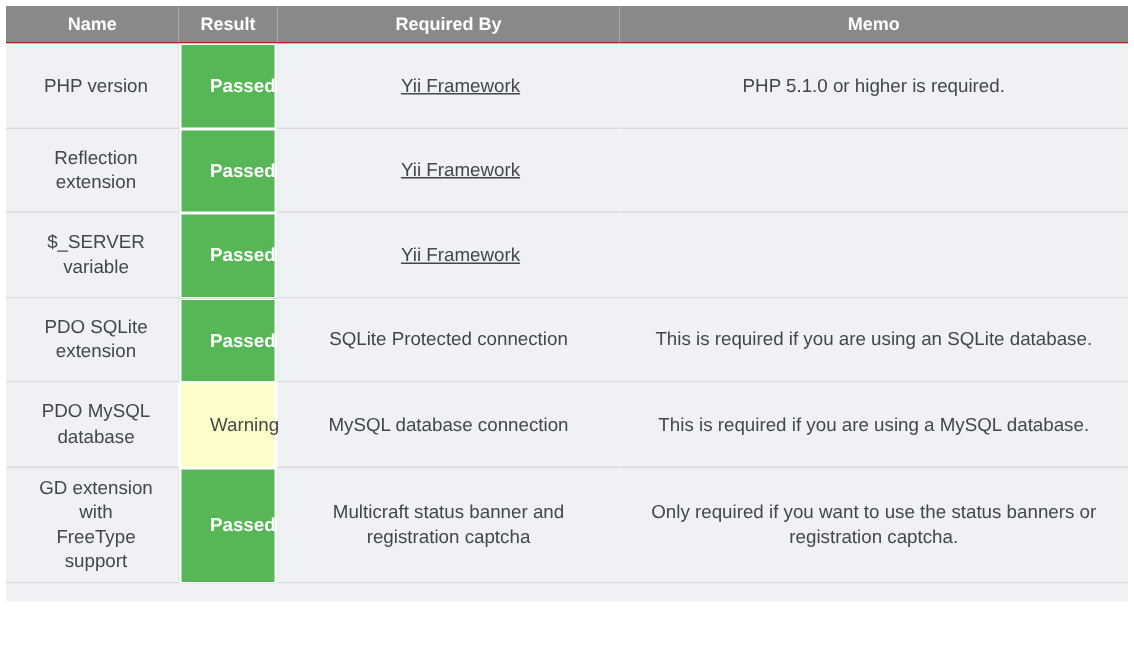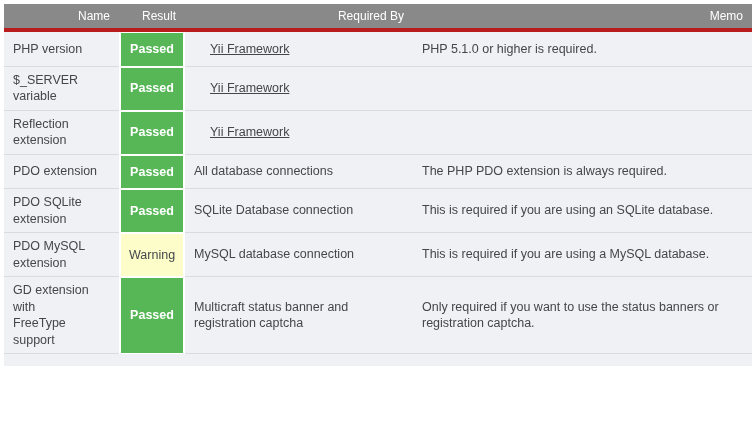--- a/index.html
+++ b/index.html
@@ -17,41 +17,42 @@
     table-layout: fixed;
   }
   col.c-name   { width: 115px; }
   col.c-result { width: 66px; }
   col.c-reqby  { width: 228px; }
   col.c-memo   { width: 339px; }
   th {
     background: #898989;
     color: #ffffff;
     font-size: 12px;
-    font-weight: normal;
-    text-align: right;
+    font-weight: bold;
+    text-align: center;
     padding: 5px 9px;
     line-height: 14px;
-    border-bottom: 4px solid #b91c1c;
+    border-bottom: 1px solid #b91c1c;
     white-space: nowrap;
     overflow: hidden;
   }
   td {
     background: #eff1f4;
     color: #43474b;
     font-size: 12.5px;
     line-height: 1.32;
     padding: 5px 9px;
     vertical-align: middle;
     border-bottom: 1px solid #d9dbde;
     white-space: pre-line;
+    text-align: center;
   }
   td.name-cell { padding-right: 4px; }
   td.result-cell {
-    padding: 8px;
+    padding: 19px;
     text-align: center;
     border: 1px solid #ffffff;
     border-left-width: 2px;
     border-right-width: 2px;
   }
   td.result-cell.passed {
     background: #57b757;
     color: #ffffff;
     font-weight: bold;
   }
@@ -95,56 +96,50 @@
     </thead>
     <tbody id="req-tbody">
   <tr>
     <td class="name-cell">PHP version</td>
     <td class="result-cell passed">Passed</td>
     <td class="reqby-cell"><a class="req-link" href="#">Yii Framework</a></td>
     <td class="memo-cell">PHP 5.1.0 or higher is required.</td>
   </tr>
 
   <tr>
-    <td class="name-cell">$_SERVER
-variable</td>
+    <td class="name-cell">Reflection
+extension</td>
     <td class="result-cell passed">Passed</td>
     <td class="reqby-cell"><a class="req-link" href="#">Yii Framework</a></td>
     <td class="memo-cell"></td>
   </tr>
 
   <tr>
-    <td class="name-cell">Reflection
-extension</td>
+    <td class="name-cell">$_SERVER
+variable</td>
     <td class="result-cell passed">Passed</td>
     <td class="reqby-cell"><a class="req-link" href="#">Yii Framework</a></td>
     <td class="memo-cell"></td>
   </tr>
 
 
 
 
-  <tr>
-    <td class="name-cell">PDO extension</td>
-    <td class="result-cell passed">Passed</td>
-    <td class="reqby-cell"><span class="req-plain">All database connections</span></td>
-    <td class="memo-cell">The PHP PDO extension is always required.</td>
-  </tr>
 
   <tr>
     <td class="name-cell">PDO SQLite
 extension</td>
     <td class="result-cell passed">Passed</td>
-    <td class="reqby-cell"><span class="req-plain">SQLite Database connection</span></td>
+    <td class="reqby-cell"><span class="req-plain">SQLite Protected connection</span></td>
     <td class="memo-cell">This is required if you are using an SQLite database.</td>
   </tr>
 
   <tr>
     <td class="name-cell">PDO MySQL
-extension</td>
+database</td>
     <td class="result-cell warning">Warning</td>
     <td class="reqby-cell"><span class="req-plain">MySQL database connection</span></td>
     <td class="memo-cell">This is required if you are using a MySQL database.</td>
   </tr>
 
   <tr>
     <td class="name-cell">GD extension
 with
 FreeType
 support</td>

